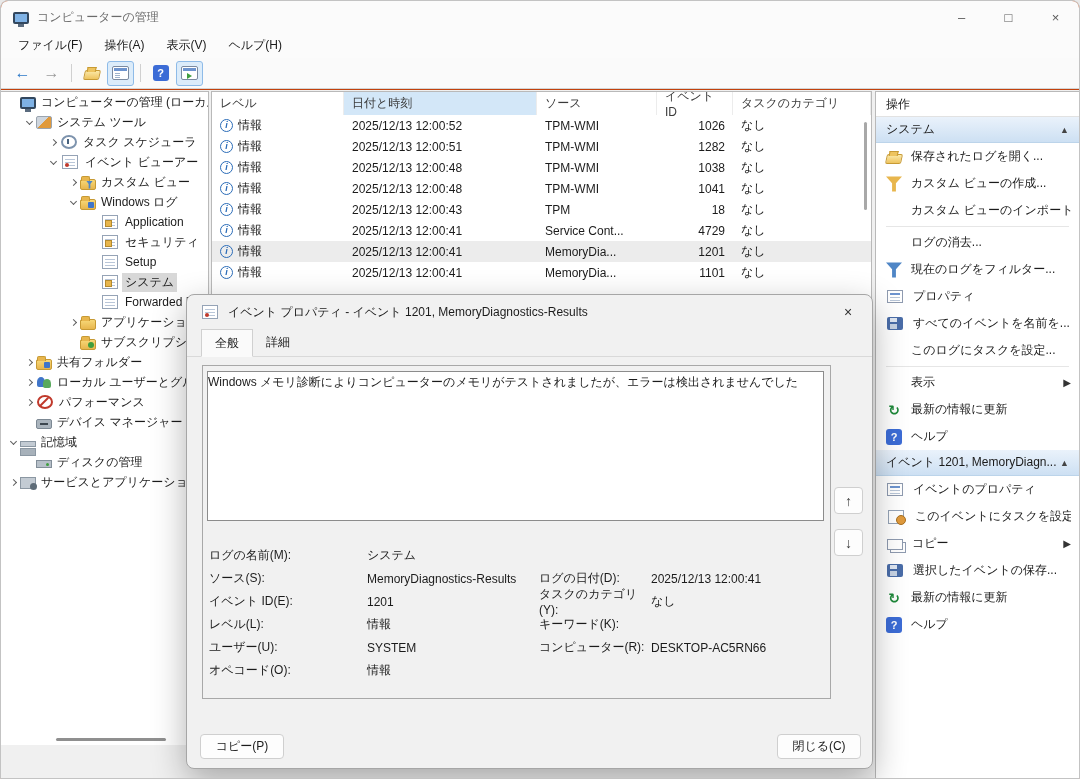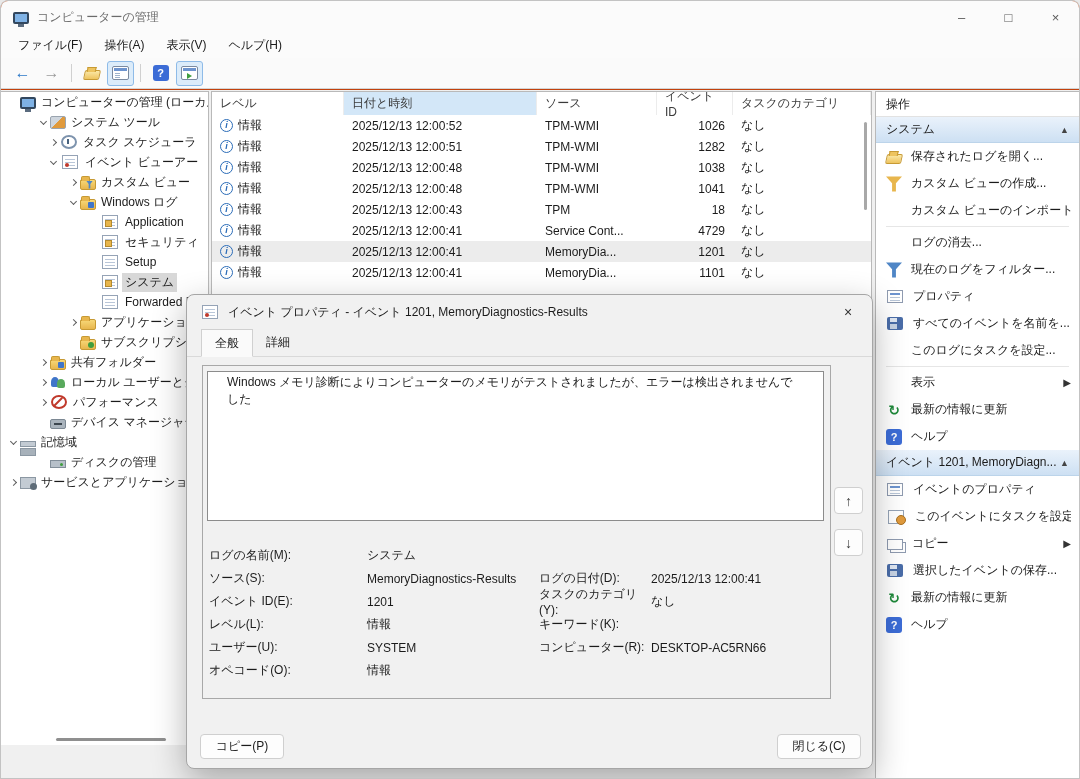--- a/index.html
+++ b/index.html
@@ -39,21 +39,21 @@
   .ic-win.grid::after { content:""; position:absolute; left:2px; top:6px; width:5px; height:5px; background:repeating-linear-gradient(#9fb3cc 0 1px,transparent 1px 2px); }
   .ic-win.play::after { content:""; position:absolute; left:5px; top:6px; border-left:5px solid #3f9e3f; border-top:3px solid transparent; border-bottom:3px solid transparent; }
 
   .ic-help { background:#3c6cd6; border-radius:3px; color:#fff; font-weight:bold; font-size:11px; text-align:center; line-height:16px; }
 
   
   .main { position:absolute; top:89px; left:0; right:0; bottom:0; background:#f0f0f0; }
 
   .tree-panel { position:absolute; left:0; top:1px; width:208px; bottom:33px; background:#fff; border-top:1px solid #b9b9b9; border-right:1px solid #b9b9b9; overflow:hidden; }
   .t-item { height:20px; display:flex; align-items:center; white-space:nowrap; }
-  .lv0{padding-left:6px}.lv1{padding-left:36px}.lv2{padding-left:46px}.lv3{padding-left:66px}.lv4{padding-left:86px}
+  .lv0{padding-left:6px}.lv1{padding-left:22px}.lv2{padding-left:46px}.lv3{padding-left:66px}.lv4{padding-left:86px}
   .chev-slot { width:13px; display:grid; place-items:center; flex:0 0 13px; }
   .chev { width:5px; height:5px; border-right:1.4px solid #5f5f5f; border-bottom:1.4px solid #5f5f5f; }
   .chev.col { transform:rotate(-45deg); }
   .chev.exp { transform:rotate(45deg); margin-top:-2px; }
   .t-label { margin-left:5px; }
   .t-sel .t-label { background:#d8d8d8; padding:1px 3px; margin-left:2px; }
   .h-scroll { position:absolute; left:55px; bottom:4px; width:110px; height:3px; background:#8f8f8f; border-radius:2px; }
 
   
   .ic-tools { background:linear-gradient(135deg,#cfd6de 45%,#e09a3c 45%); border:1px solid #9aa4af; border-radius:2px; height:13px; margin-top:1px; }
@@ -129,21 +129,21 @@
   .dialog { position:absolute; left:185px; top:293px; width:687px; height:475px; background:#f1f1f1; border:1px solid #a6a6a6;
             border-radius:8px; box-shadow:0 12px 34px rgba(0,0,0,.30); z-index:5; }
   .dlg-title { height:34px; display:flex; align-items:center; padding:0 6px 0 13px; }
   .dlg-title-text { margin-left:8px; }
   .dlg-close { margin-left:auto; width:36px; height:28px; display:grid; place-items:center; font-size:14px; color:#333; }
   .dlg-tabs { display:flex; padding-left:14px; position:relative; height:28px; }
   .tab-line { position:absolute; left:0; right:0; bottom:0; height:1px; background:#d9d9d9; }
   .tab { padding:5px 13px; position:relative; }
   .tab.active { background:#fafafa; border:1px solid #d0d0d0; border-bottom-color:#fafafa; z-index:2; }
   .groupbox { position:absolute; left:15px; top:70px; width:629px; height:334px; border:1px solid #a8a8a8; }
-  .descbox { position:absolute; left:20px; top:76px; width:617px; height:150px; background:#fff; border:1px solid #8c8c8c; padding:2px 19px; }
+  .descbox { position:absolute; left:20px; top:76px; width:617px; height:150px; background:#fff; border:1px solid #8c8c8c; padding:2px 0; }
   .f-left { position:absolute; left:22px; top:249px; width:330px; }
   .f-right { position:absolute; left:352px; top:272px; width:310px; }
   .f-row { height:23px; display:flex; align-items:center; }
   .f-left .f-label { flex:0 0 158px; }
   .f-right .f-label { flex:0 0 112px; }
   .f-value { white-space:nowrap; }
   .nav-btn { position:absolute; left:647px; width:29px; height:27px; background:#fdfdfd; border:1px solid #cfcfcf; border-radius:4px;
              display:grid; place-items:center; font-weight:bold; color:#3c3c3c; font-size:14px; }
   .nav-up { top:192px; } .nav-down { top:234px; }
   .dlg-btn { position:absolute; top:439px; width:84px; height:25px; background:#fdfdfd; border:1px solid #cfcfcf; border-radius:4px;

